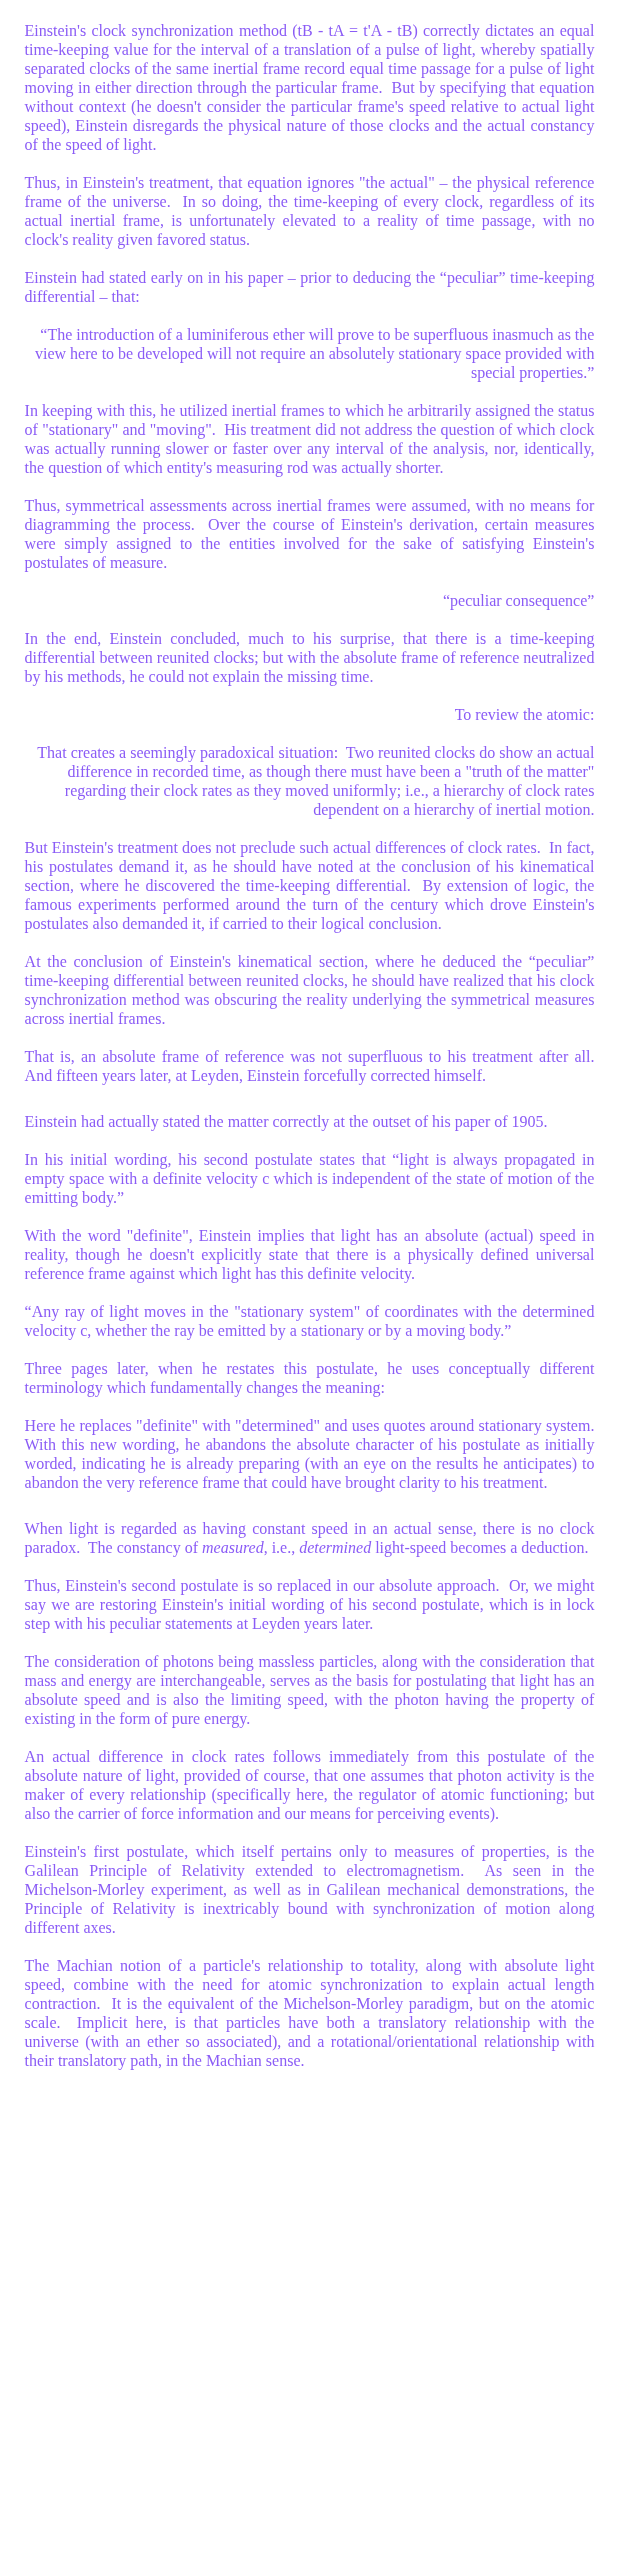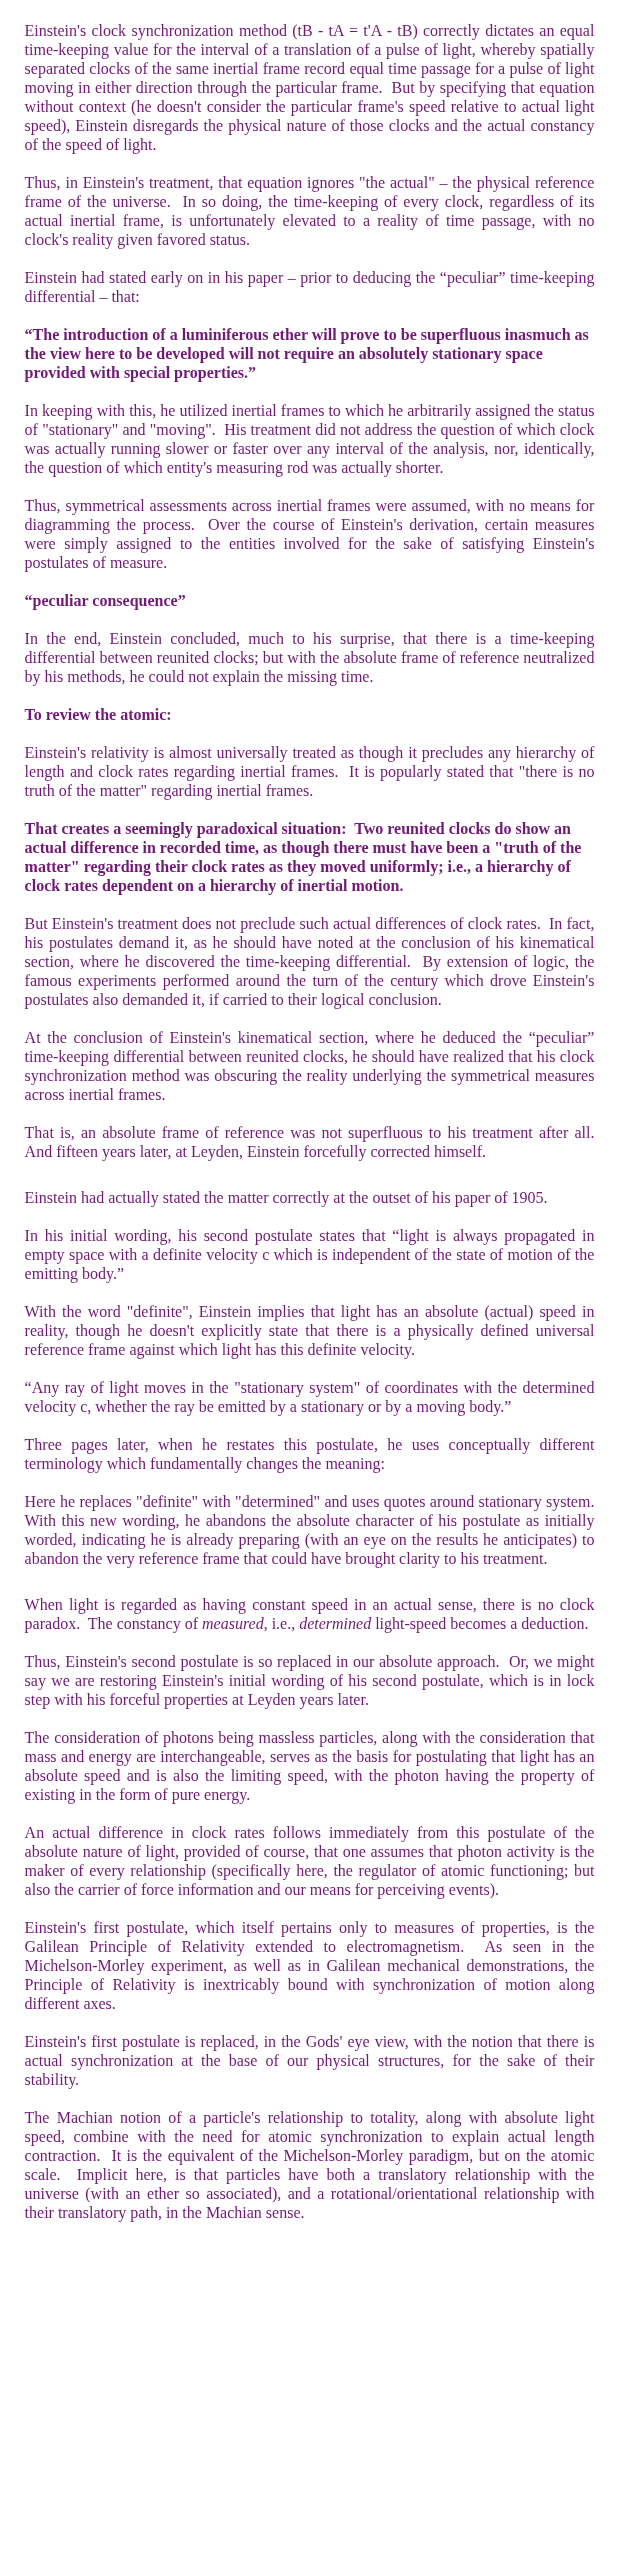--- a/index.html
+++ b/index.html
@@ -11,30 +11,29 @@
     position: relative;
     width: 620px;
     height: 2576px;
     box-sizing: border-box;
     padding: 20.7px 25.6px 0 24.6px;
     background: #ffffff;
     overflow: hidden;
     font-family: "Liberation Serif", "DejaVu Serif", serif;
     font-size: 16px;
     line-height: 19px;
-    color: #701a75;
+    color: #8b5cf6;
   }
   .para {
     margin: 0 0 19px 0;
     text-align: justify;
     white-space: pre-wrap;
   }
   .para.align-left {
-    text-align: left;
-    font-weight: bold;
+    text-align: right;
   }
   .para.extra-gap {
     margin-top: 27px;
   }
   .para em {
   }
 </style>
 </head>
 <body>
 
@@ -42,33 +41,31 @@
   <div>
       <p class="para"><span>Einstein's clock synchronization method (tB - tA = t'A - tB) correctly dictates an equal time-keeping value for the interval of a translation of a pulse of light, whereby spatially separated clocks of the same inertial frame record equal time passage for a pulse of light moving in either direction through the particular frame.  But by specifying that equation without context (he doesn't consider the particular frame's speed relative to actual light speed), Einstein disregards the physical nature of those clocks and the actual constancy of the speed of light.</span></p>
       <p class="para"><span>Thus, in Einstein's treatment, that equation ignores "the actual" – the physical reference frame of the universe.  In so doing, the time-keeping of every clock, regardless of its actual inertial frame, is unfortunately elevated to a reality of time passage, with no clock's reality given favored status.</span></p>
       <p class="para"><span>Einstein had stated early on in his paper – prior to deducing the “peculiar” time-keeping differential – that:</span></p>
       <p class="para align-left"><span>“The introduction of a luminiferous ether will prove to be superfluous inasmuch as the view here to be developed will not require an absolutely stationary space provided with special properties.”</span></p>
       <p class="para"><span>In keeping with this, he utilized inertial frames to which he arbitrarily assigned the status of "stationary" and "moving".  His treatment did not address the question of which clock was actually running slower or faster over any interval of the analysis, nor, identically, the question of which entity's measuring rod was actually shorter.</span></p>
       <p class="para"><span>Thus, symmetrical assessments across inertial frames were assumed, with no means for diagramming the process.  Over the course of Einstein's derivation, certain measures were simply assigned to the entities involved for the sake of satisfying Einstein's postulates of measure.</span></p>
       <p class="para align-left"><span>“peculiar consequence”</span></p>
       <p class="para"><span>In the end, Einstein concluded, much to his surprise, that there is a time-keeping differential between reunited clocks; but with the absolute frame of reference neutralized by his methods, he could not explain the missing time.</span></p>
       <p class="para align-left"><span>To review the atomic:</span></p>
-      <p class="para"><span>Einstein's relativity is almost universally treated as though it precludes any hierarchy of length and clock rates regarding inertial frames.  It is popularly stated that "there is no truth of the matter" regarding inertial frames.</span></p>
       <p class="para align-left"><span>That creates a seemingly paradoxical situation:  Two reunited clocks do show an actual difference in recorded time, as though there must have been a "truth of the matter" regarding their clock rates as they moved uniformly; i.e., a hierarchy of clock rates dependent on a hierarchy of inertial motion.</span></p>
       <p class="para"><span>But Einstein's treatment does not preclude such actual differences of clock rates.  In fact, his postulates demand it, as he should have noted at the conclusion of his kinematical section, where he discovered the time-keeping differential.  By extension of logic, the famous experiments performed around the turn of the century which drove Einstein's postulates also demanded it, if carried to their logical conclusion.</span></p>
       <p class="para"><span>At the conclusion of Einstein's kinematical section, where he deduced the “peculiar” time-keeping differential between reunited clocks, he should have realized that his clock synchronization method was obscuring the reality underlying the symmetrical measures across inertial frames.</span></p>
       <p class="para"><span>That is, an absolute frame of reference was not superfluous to his treatment after all.  And fifteen years later, at Leyden, Einstein forcefully corrected himself.</span></p>
       <p class="para extra-gap"><span>Einstein had actually stated the matter correctly at the outset of his paper of 1905.</span></p>
       <p class="para"><span>In his initial wording, his second postulate states that “light is always propagated in empty space with a definite velocity c which is independent of the state of motion of the emitting body.”</span></p>
       <p class="para"><span>With the word "definite", Einstein implies that light has an absolute (actual) speed in reality, though he doesn't explicitly state that there is a physically defined universal reference frame against which light has this definite velocity.</span></p>
       <p class="para"><span>“Any ray of light moves in the "stationary system" of coordinates with the determined velocity c, whether the ray be emitted by a stationary or by a moving body.”</span></p>
       <p class="para"><span>Three pages later, when he restates this postulate, he uses conceptually different terminology which fundamentally changes the meaning:</span></p>
       <p class="para"><span>Here he replaces "definite" with "determined" and uses quotes around stationary system.  With this new wording, he abandons the absolute character of his postulate as initially worded, indicating he is already preparing (with an eye on the results he anticipates) to abandon the very reference frame that could have brought clarity to his treatment.</span></p>
       <p class="para extra-gap"><span>When light is regarded as having constant speed in an actual sense, there is no clock paradox.  The constancy of </span><em>measured</em><span>, i.e., </span><em>determined</em><span> light-speed becomes a deduction.</span></p>
-      <p class="para"><span>Thus, Einstein's second postulate is so replaced in our absolute approach.  Or, we might say we are restoring Einstein's initial wording of his second postulate, which is in lock step with his forceful properties at Leyden years later.</span></p>
+      <p class="para"><span>Thus, Einstein's second postulate is so replaced in our absolute approach.  Or, we might say we are restoring Einstein's initial wording of his second postulate, which is in lock step with his peculiar statements at Leyden years later.</span></p>
       <p class="para"><span>The consideration of photons being massless particles, along with the consideration that mass and energy are interchangeable, serves as the basis for postulating that light has an absolute speed and is also the limiting speed, with the photon having the property of existing in the form of pure energy.</span></p>
       <p class="para"><span>An actual difference in clock rates follows immediately from this postulate of the absolute nature of light, provided of course, that one assumes that photon activity is the maker of every relationship (specifically here, the regulator of atomic functioning; but also the carrier of force information and our means for perceiving events).</span></p>
       <p class="para"><span>Einstein's first postulate, which itself pertains only to measures of properties, is the Galilean Principle of Relativity extended to electromagnetism.  As seen in the Michelson-Morley experiment, as well as in Galilean mechanical demonstrations, the Principle of Relativity is inextricably bound with synchronization of motion along different axes.</span></p>
-      <p class="para"><span>Einstein's first postulate is replaced, in the Gods' eye view, with the notion that there is actual synchronization at the base of our physical structures, for the sake of their stability.</span></p>
       <p class="para"><span>The Machian notion of a particle's relationship to totality, along with absolute light speed, combine with the need for atomic synchronization to explain actual length contraction.  It is the equivalent of the Michelson-Morley paradigm, but on the atomic scale.  Implicit here, is that particles have both a translatory relationship with the universe (with an ether so associated), and a rotational/​orientational relationship with their translatory path, in the Machian sense.</span></p>
     </div>
 </div>
 
 
 </body></html>

